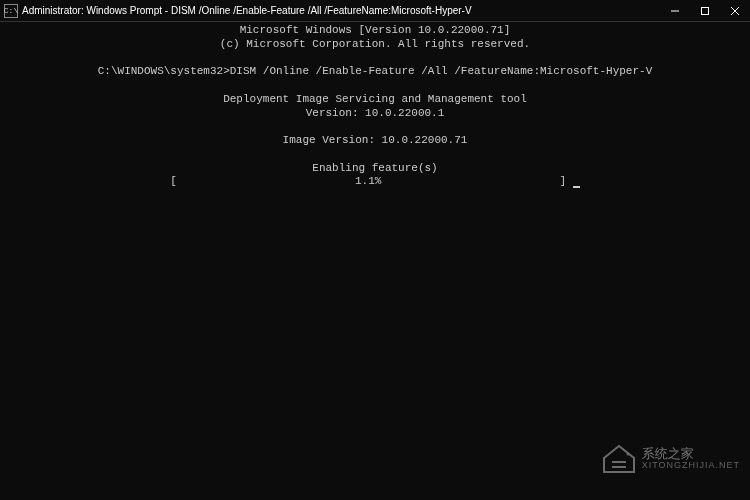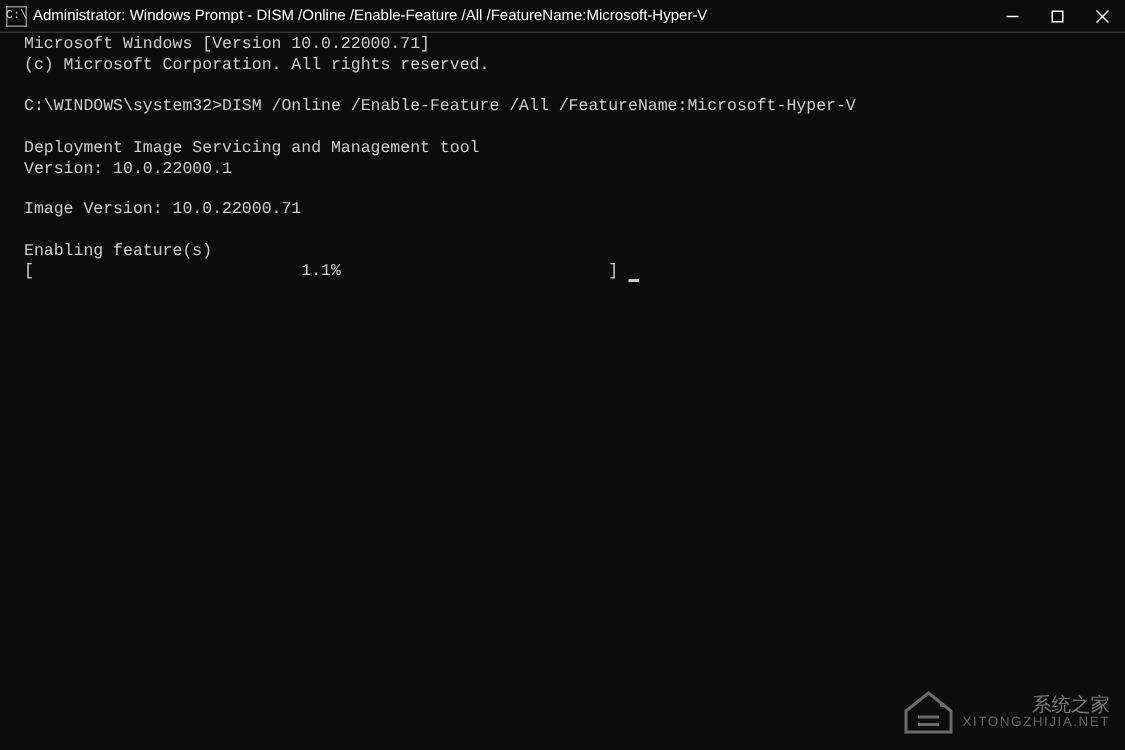--- a/index.html
+++ b/index.html
@@ -54,41 +54,41 @@
       justify-content: center;
       color: #ffffff;
       font-size: 10px;
       cursor: pointer;
     }
     .terminal-content {
       padding: 2px 16px;
       white-space: pre;
       line-height: 1.25;
       color: #cccccc;
+      text-align: center;
     }
     .cursor {
       display: inline-block;
       width: 7px;
       height: 2px;
       background: #cccccc;
       vertical-align: bottom;
       margin-bottom: 1px;
       animation: blink 1s step-end infinite;
     }
     @keyframes blink { 50% { opacity: 0; } }
     .watermark {
       position: absolute;
-      bottom: 8px;
+      bottom: 24px;
       right: 10px;
       display: flex;
       align-items: center;
       gap: 4px;
       opacity: 0.6;
       pointer-events: none;
-      text-align: right;
     }
     .watermark-text {
       color: #bbb;
       font-family: 'Microsoft YaHei', sans-serif;
       font-size: 13px;
       line-height: 1.1;
     }
     .watermark-sub {
       font-size: 9px;
       letter-spacing: 1px;

